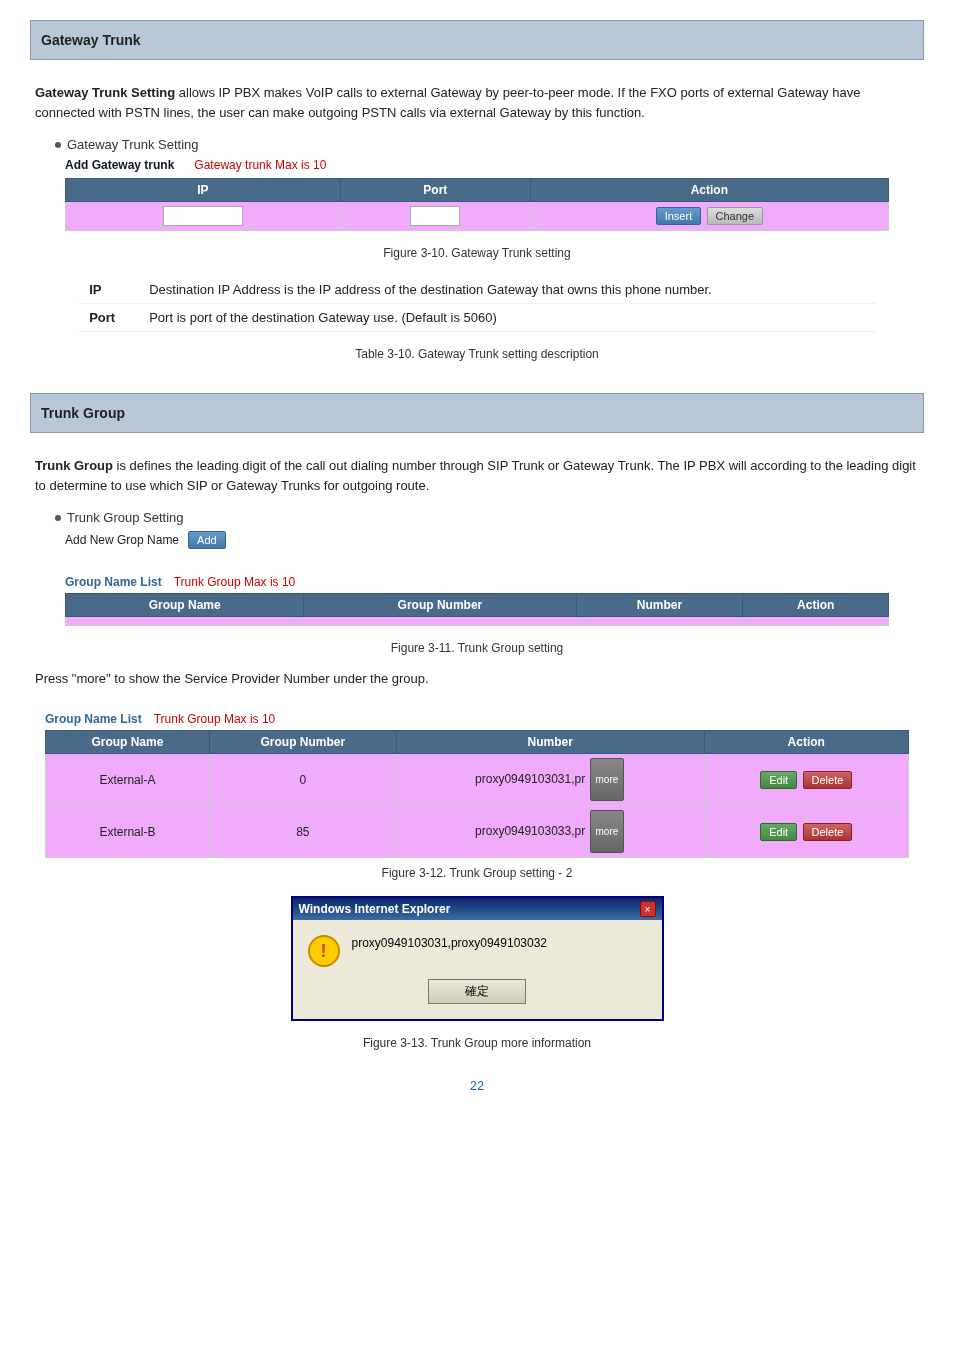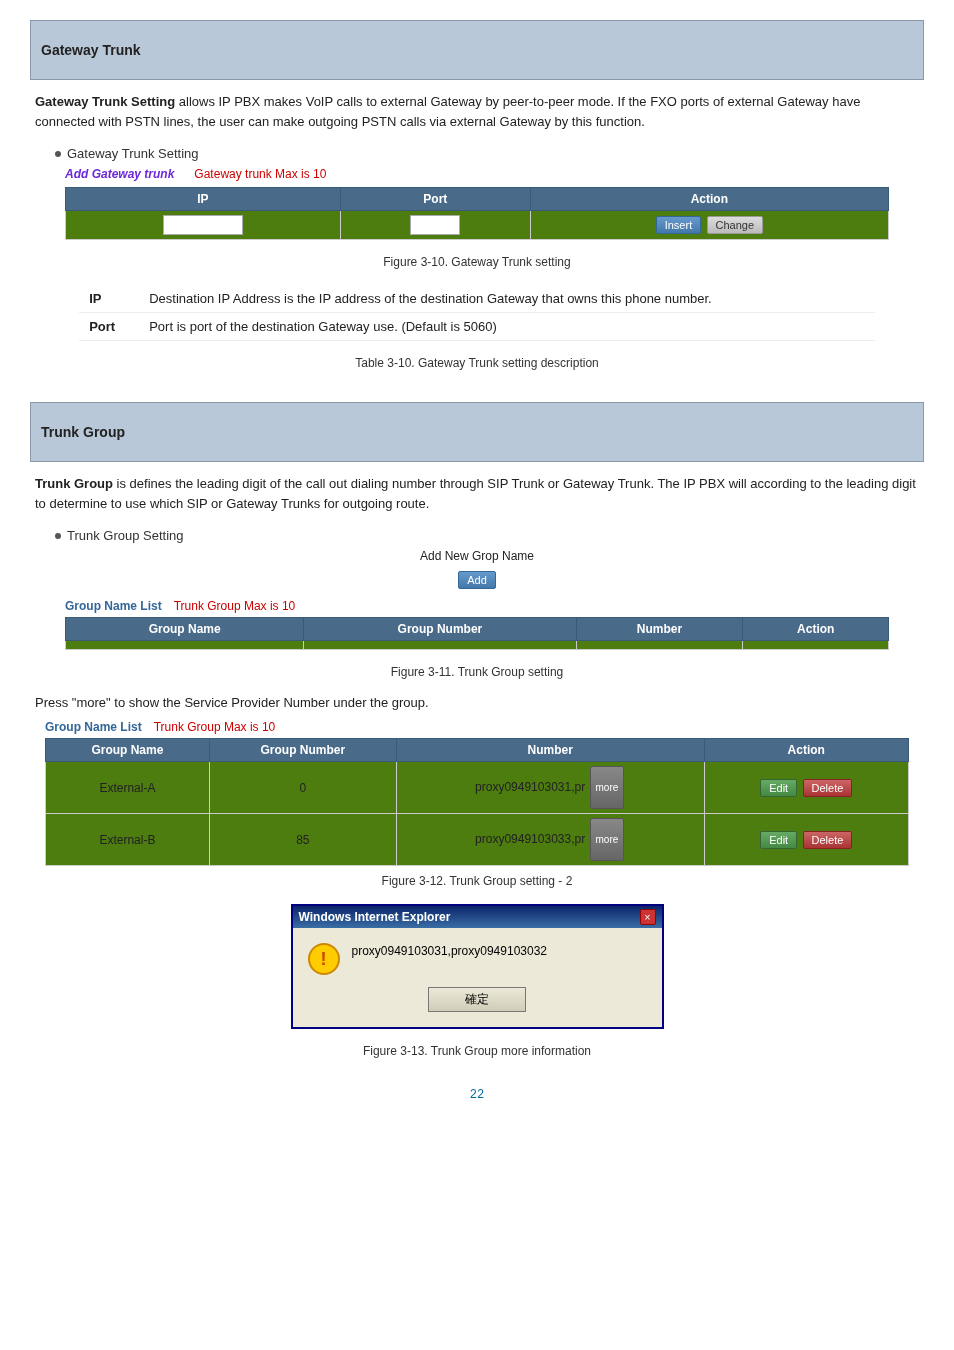--- a/index.html
+++ b/index.html
@@ -9,24 +9,24 @@
       color: #222;
       background: #fff;
       padding: 20px 30px;
       max-width: 954px;
     }
 
     
     .section-header {
       background: #b8c8d8;
       border: 1px solid #8899aa;
-      padding: 21px 10px;
+      padding: 11px 10px;
       font-size: 14px;
       font-weight: bold;
-      margin-bottom: 12px;
+      margin-bottom: 23px;
     }
 
     .section-body {
       margin-bottom: 30px;
       padding: 0 5px;
     }
 
     p.intro {
       margin-bottom: 8px;
       line-height: 1.5;
@@ -67,21 +67,21 @@
       padding: 4px 8px;
       font-size: 12px;
       font-weight: bold;
       text-align: center;
       border: 1px solid #3a5a7a;
     }
 
     .data-table td {
       padding: 4px 8px;
       border: 1px solid #ccc;
-      background: #4d7c0f;
+      background: #f0abfc;
       text-align: center;
       font-size: 12px;
     }
 
     .data-table td input[type="text"] {
       border: 1px solid #aaa;
       padding: 2px 4px;
       font-size: 12px;
       width: 80px;
     }
@@ -123,24 +123,23 @@
     
     .add-trunk-row {
       display: flex;
       align-items: center;
       gap: 10px;
       margin-bottom: 6px;
       font-size: 12px;
     }
 
     .add-trunk-row a {
-      color: #6d28d9;
+      color: #0f172a;
       text-decoration: none;
       font-weight: bold;
-      font-style: italic;
     }
 
     .max-label {
       color: #cc0000;
       font-size: 12px;
       margin-left: 10px;
     }
 
     
     .figure-caption {
@@ -182,35 +181,35 @@
       display: flex;
       align-items: baseline;
       gap: 12px;
       margin-bottom: 4px;
     }
 
     .group-list-label {
       color: #336699;
       font-weight: bold;
       font-size: 12px;
+      margin-top: 16px;
     }
 
     .max-info {
       color: #cc0000;
       font-size: 12px;
     }
 
     
     .add-group-row {
       display: flex;
       align-items: center;
       gap: 8px;
       margin-bottom: 8px;
       font-size: 12px;
-      flex-direction: column;
     }
 
     
     .btn-more {
       background: linear-gradient(to bottom, #888, #666);
       color: #fff;
       border: 1px solid #555;
       padding: 15px 5px;
       font-size: 10px;
       cursor: pointer;

